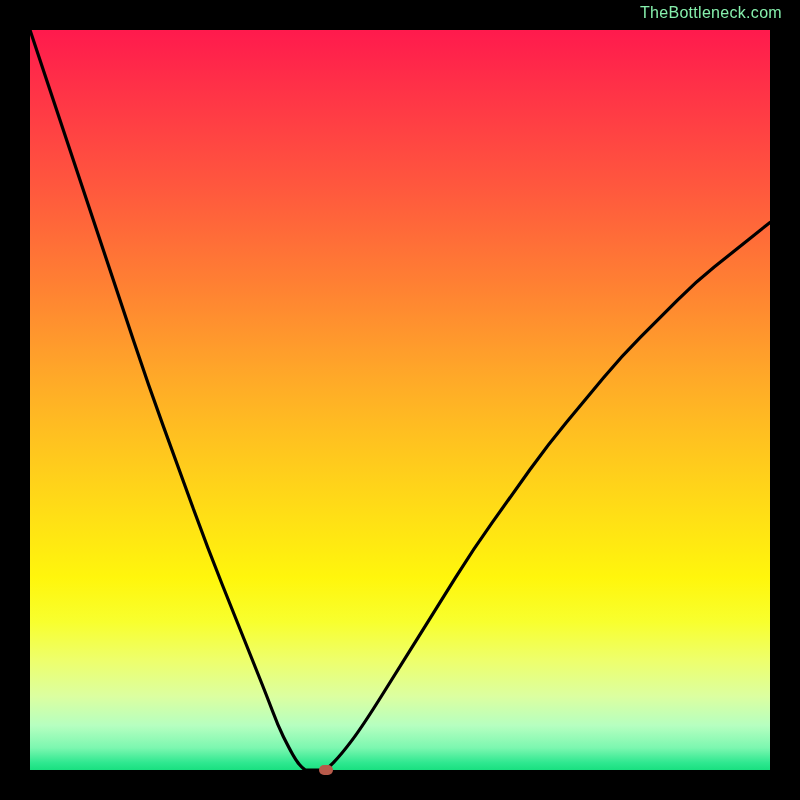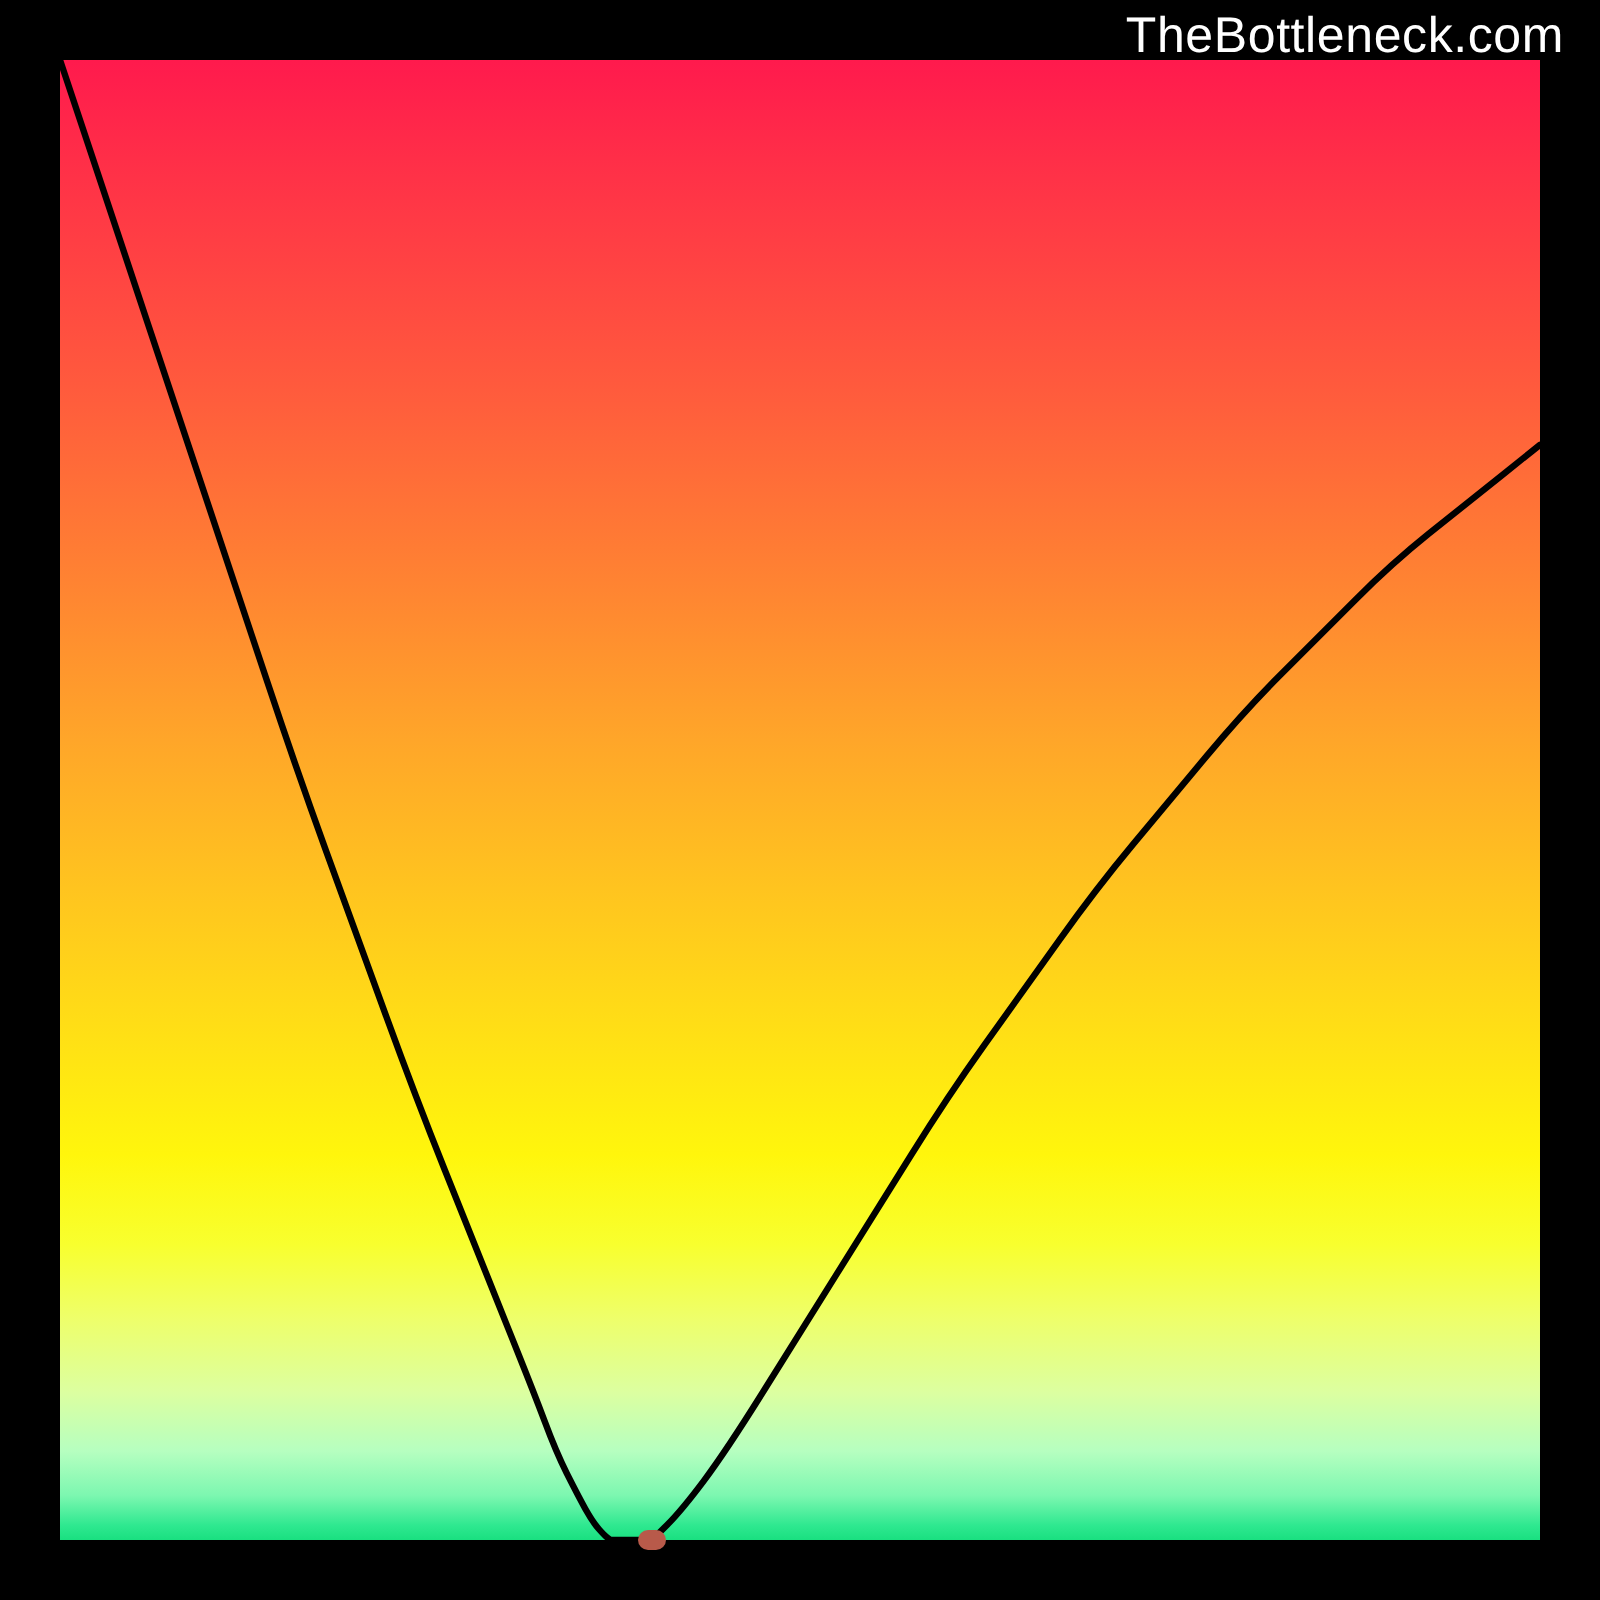--- a/index.html
+++ b/index.html
@@ -14,22 +14,22 @@
   .frame {
     position: relative;
     width: 800px;
     height: 800px;
     background: #000;
   }
   .watermark {
     position: absolute;
     top: 4px;
     right: 18px;
-    color: #ffffff;
-    font-size: 25px;
+    color: #86efac;
+    font-size: 16px;
     font-weight: 500;
     letter-spacing: 0.3px;
     z-index: 10;
   }
   .plot {
     position: absolute;
     left: 30px;
     top: 30px;
     width: 740px;
     height: 740px;

